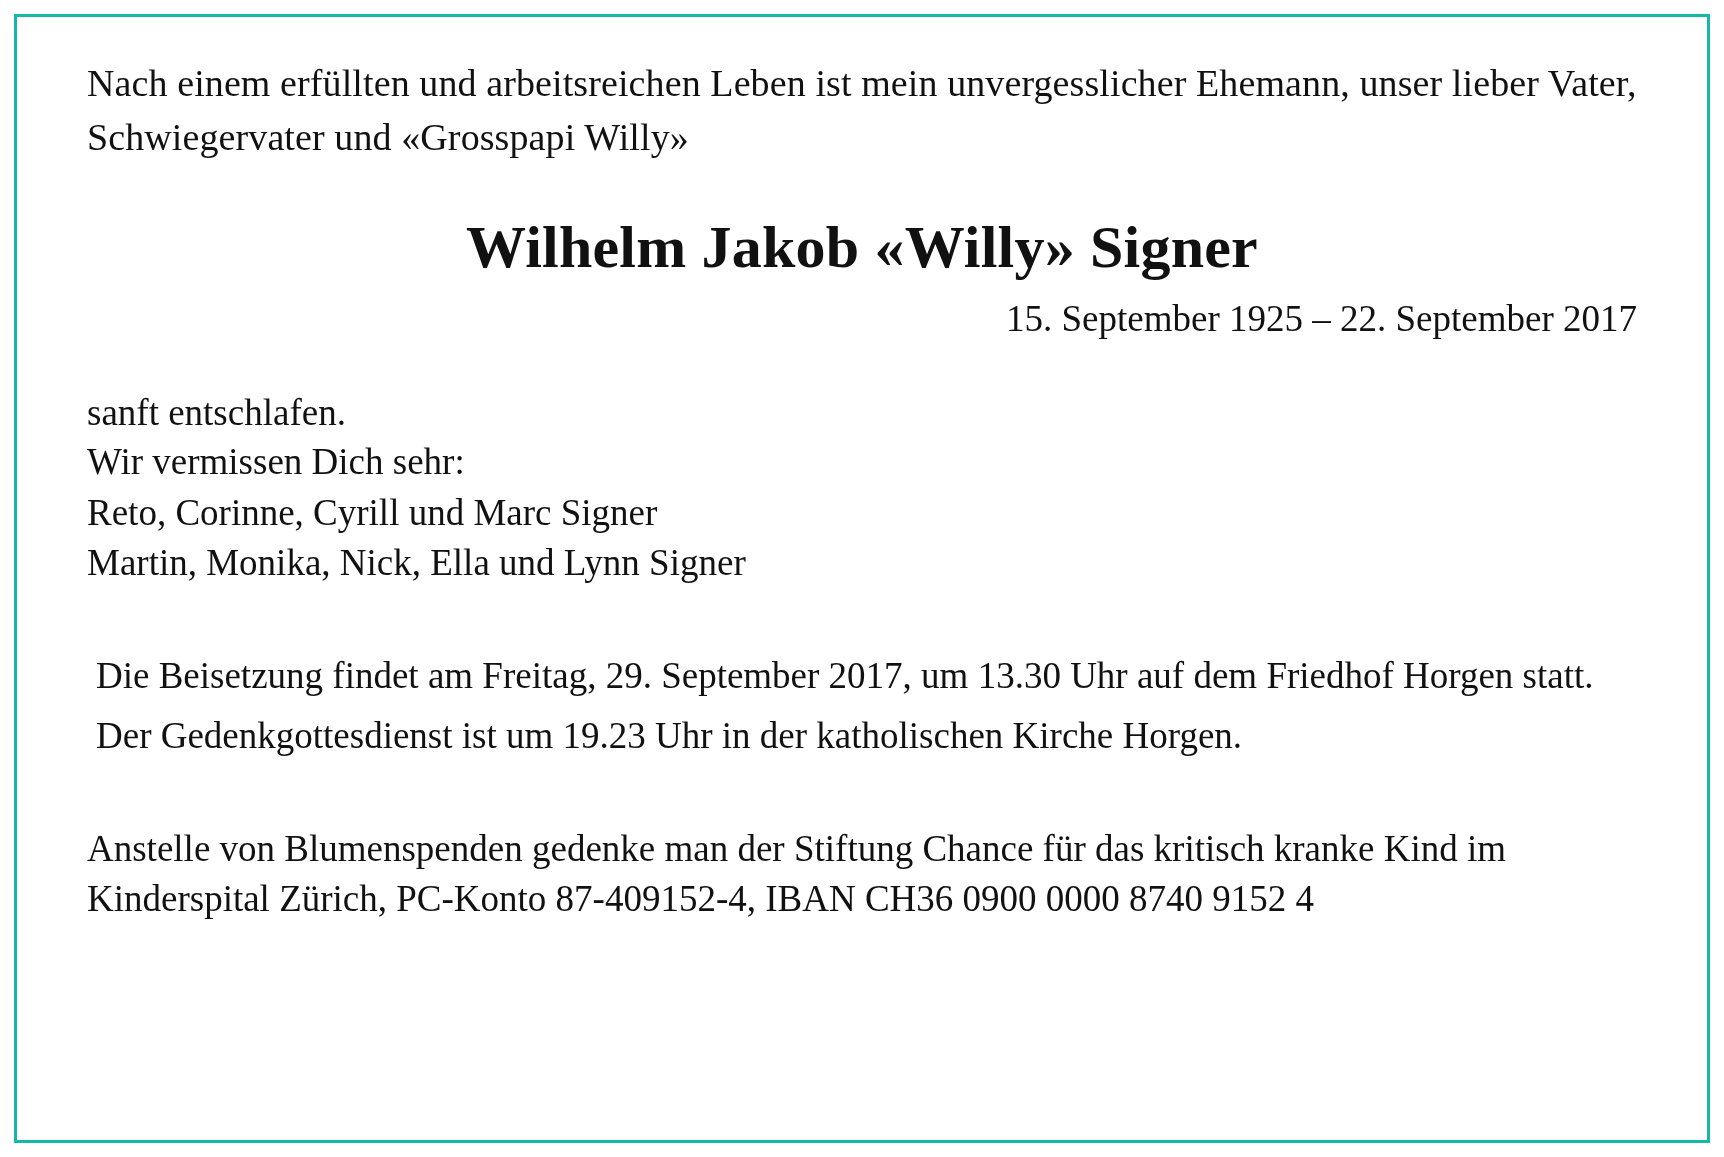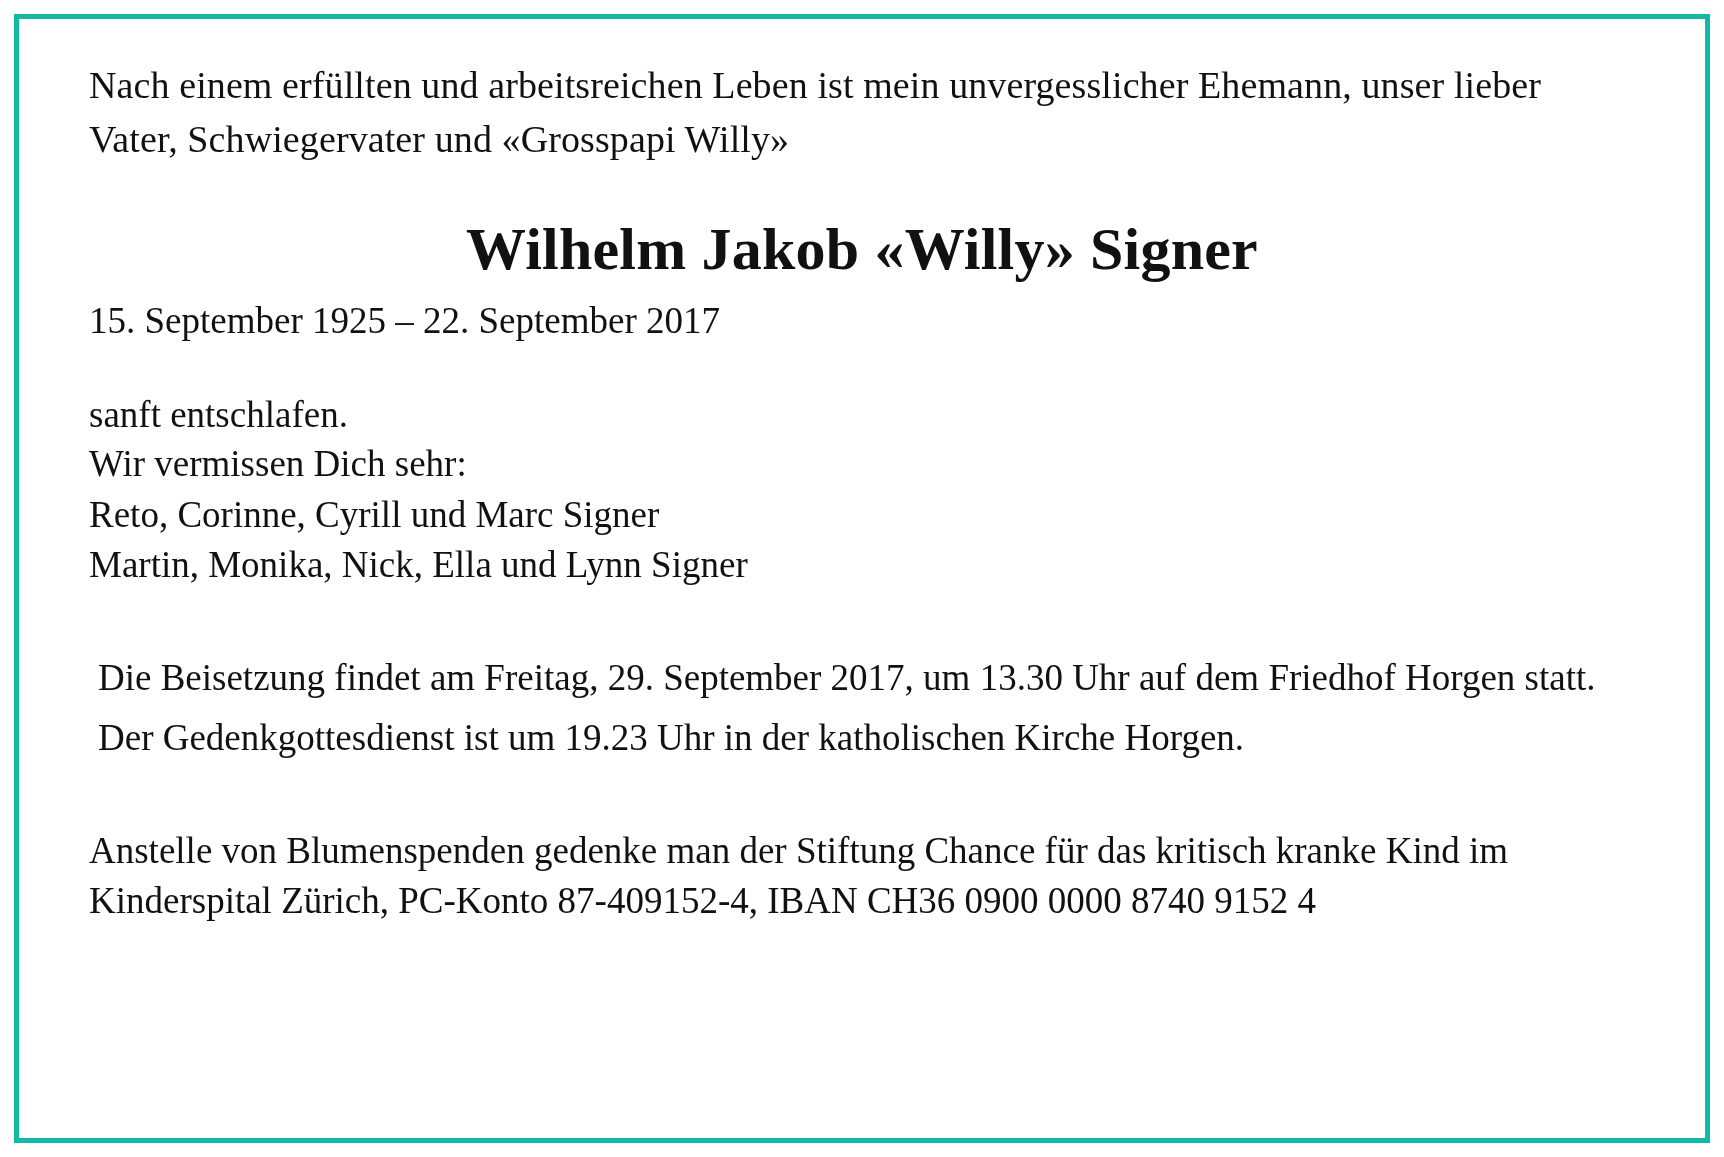--- a/index.html
+++ b/index.html
@@ -18,21 +18,21 @@
     width: 1724px;
     height: 1157px;
     box-sizing: border-box;
     padding: 14px;
     background: #ffffff;
   }
   .notice-frame {
     box-sizing: border-box;
     width: 100%;
     height: 100%;
-    border: 5px solid #14b8a6;
+    border: 3px solid #14b8a6;
     background: #ffffff;
     padding: 40px 70px 40px 70px;
   }
   .block {
     margin: 0;
   }
   .intro {
     font-size: 38px;
     line-height: 1.42;
     letter-spacing: 0.1px;
@@ -42,20 +42,21 @@
     font-weight: bold;
     line-height: 1.2;
     margin-top: 46px;
     letter-spacing: 0.2px;
     text-align: center;
   }
   .dates {
     font-size: 37px;
     line-height: 1.3;
     margin-top: 12px;
+    text-align: right;
   }
   .passed {
     font-size: 37px;
     line-height: 1.3;
     margin-top: 46px;
   }
   .miss-block {
   }
   .miss-line {
     font-size: 37px;

